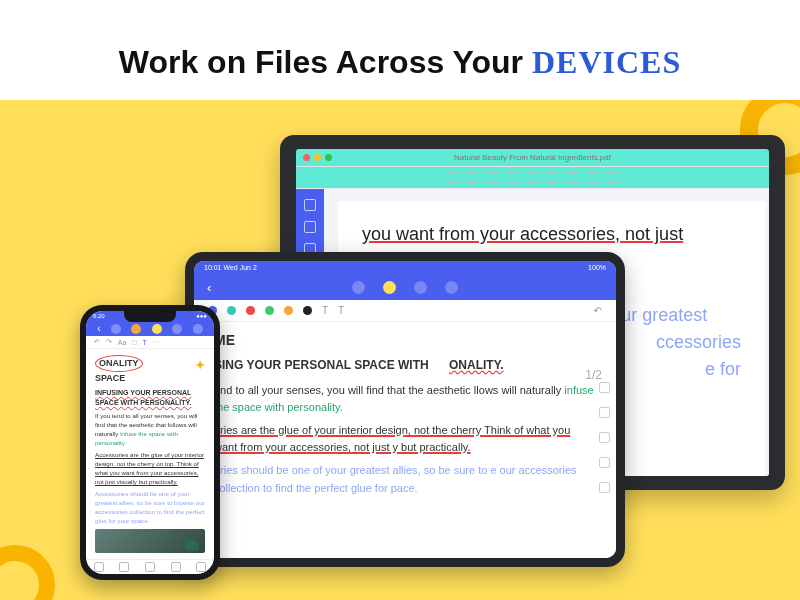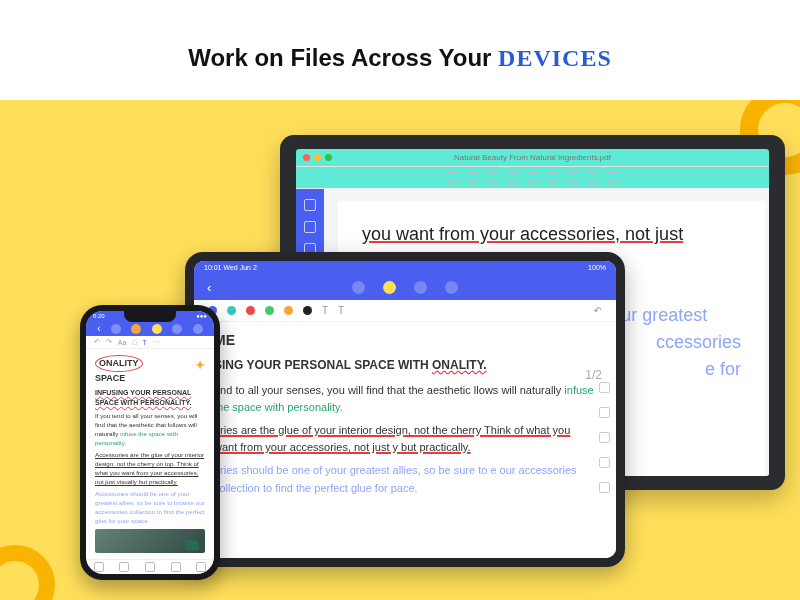--- a/index.html
+++ b/index.html
@@ -19,21 +19,21 @@
   height: 500px;
   background: #ffdf5a;
   overflow: hidden;
 }
 .headline {
   position: absolute;
   top: 44px;
   left: 0;
   width: 800px;
   text-align: center;
-  font-size: 24px;
+  font-size: 32px;
   font-weight: 700;
   color: #111;
 }
 .headline .accent {
   font-family: "Comic Sans MS", "Segoe Script", cursive;
   color: #2b5bd7;
   letter-spacing: 1px;
 }
 .circle-deco {
   position: absolute;
@@ -128,21 +128,21 @@
 .tf-blue{background:#4a5ff0;} .tf-teal{background:#35c8c0;} .tf-red{background:#ec4a4a;}
 .tf-green{background:#43c86a;} .tf-orange{background:#f6a53c;} .tf-black{background:#222;}
 .tf-letter { font-size:10px; color:#999; }
 .tf-spacer { flex:1; }
 .tab-page {
   flex:1; background:#fff; padding:8px 20px; font-size:11px; color:#333; line-height:1.55;
   position:relative;
 }
 .tab-h1 { font-size:14px; font-weight:800; }
 .tab-h2 { font-size:12px; font-weight:800; margin:4px 0 8px; }
-.uwave { text-decoration: underline wavy #ec3a3a; }
+.uwave { text-decoration: underline wavy #ec3a3a; margin-left: 17px; }
 .tgreen { color:#2aa56a; }
 .tlight { color:#8ea5f8; }
 .tab-sidetools {
   position:absolute; right:6px; top:60px; display:flex; flex-direction:column; gap:14px;
 }
 .tst { width:11px; height:11px; border:1px solid #ccc; border-radius:2px; }
 .tab-pagenum {
   position:absolute; right:14px; top:44px; font-size:12px; color:#aaa;
 }
 

